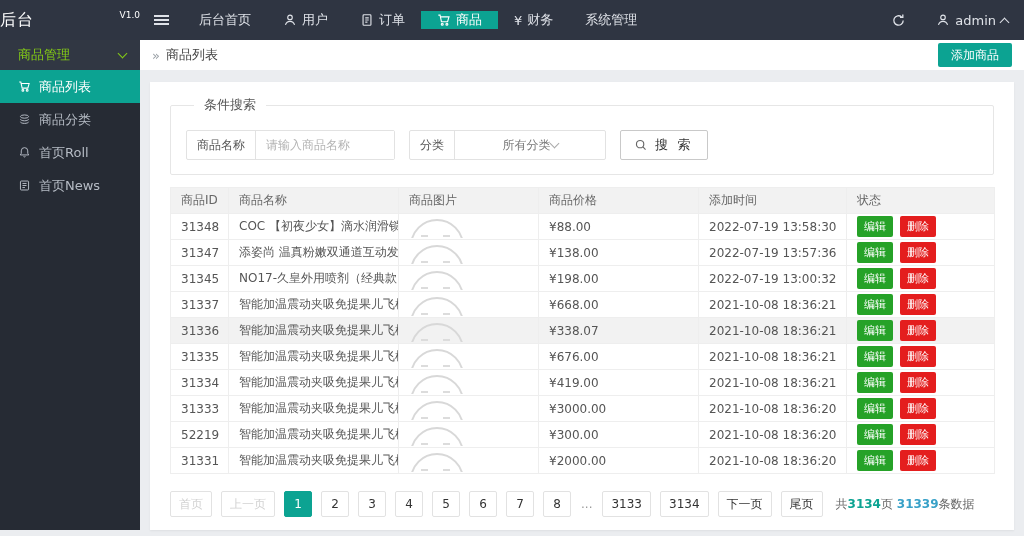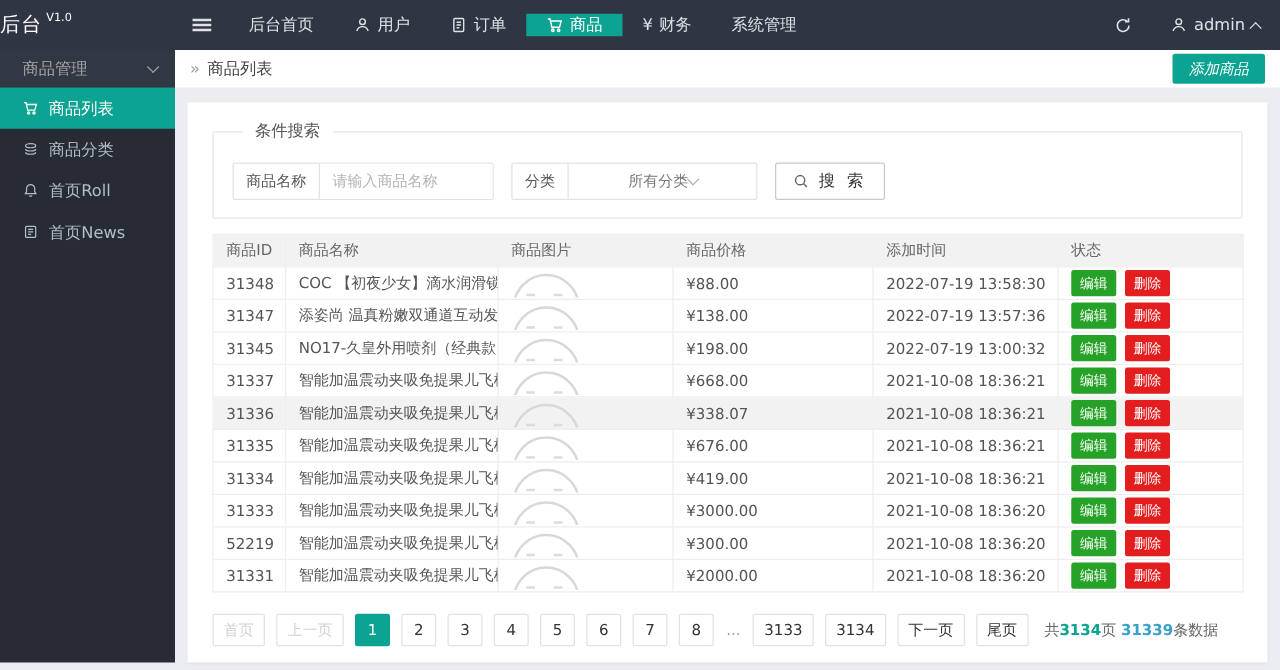--- a/index.html
+++ b/index.html
@@ -7,46 +7,46 @@
   body {
     font-family: "DejaVu Sans", "Liberation Sans", sans-serif;
     font-size: 13px;
     background: #ebedf0;
     color: #555;
   }
   svg { display: block; }
 
   
   .topbar { position: absolute; top:0; left:0; width:1024px; height:40px; background:#2f3542; display:flex; align-items:stretch; z-index:10; }
-  .logo { width:140px; display:flex; align-items:center; justify-content:flex-start; color:#fff; font-size:16px; letter-spacing:1px; }
+  .logo { width:140px; display:flex; align-items:center; justify-content:space-between; color:#fff; font-size:16px; letter-spacing:1px; }
   .logo sup { font-size:9px; margin-left:3px; position:relative; top:-5px; letter-spacing:0; }
   .tb-icon-btn { display:flex; align-items:center; padding:0 14px; color:#dfe2e8; cursor:pointer; }
   .tb-nav { display:flex; align-items:center; }
   .tb-item { display:flex; align-items:center; gap:5px; padding:0 16px; color:#dfe2e8; font-size:13px; cursor:pointer; }
   .tb-item.active { background:#0ca392; color:#fff; }
   .tb-right { margin-left:auto; display:flex; align-items:stretch; }
   .tb-user { display:flex; align-items:center; gap:5px; padding:10px 16px; color:#dfe2e8; cursor:pointer; }
   .chev { width:7px; height:7px; border-right:1.5px solid currentColor; border-bottom:1.5px solid currentColor; display:inline-block; }
   .chev.up { transform: rotate(-135deg); margin-top:4px; }
   .chev.down { transform: rotate(45deg); margin-top:-3px; }
   .hamburger span { display:block; width:15px; height:2px; background:#dfe2e8; margin:2px 0; }
 
   
   .sidebar { position:absolute; top:40px; left:0; width:140px; height:490px; background:#262b34; }
-  .side-group { height:30px; display:flex; align-items:center; justify-content:space-between; padding:0 14px 0 18px; background:#313743; color:#a3a3a3; font-size:13px; cursor:pointer; }
+  .side-group { height:30px; display:flex; align-items:center; justify-content:space-between; padding:0 14px 0 18px; background:#313743; color:#84cc16; font-size:13px; cursor:pointer; }
   .side-item { height:33px; display:flex; align-items:center; gap:8px; padding-left:18px; color:#b6bcc5; font-size:13px; cursor:pointer; }
   .side-item.active { background:#0ca392; color:#fff; }
   .side-item svg { flex:none; }
 
   
   .main { position:absolute; top:40px; left:140px; width:884px; height:496px; background:#ebedf0; }
   .breadcrumb-bar { height:30px; background:#fff; display:flex; align-items:center; padding:0 12px; }
   .crumb-sep { color:#9aa0a6; margin-right:6px; font-size:13px; }
   .crumb-label { color:#444; font-size:13px; }
-  .add-btn { margin-left:auto; background:#0ca392; color:#fff; border:none; border-radius:2px; height:24px; padding:0 13px; font-size:12px; cursor:pointer;font-style:italic; }
+  .add-btn { margin-left:auto; background:#0ca392; color:#fff; border:none; border-radius:2px; height:24px; padding:0 13px; font-size:12px; cursor:pointer; }
 
   .card { margin:12px 10px 0; background:#fff; height:448px; box-shadow:0 1px 2px rgba(0,0,0,.06); }
 
   
   fieldset.search { margin:0 20px 12px; border:1px solid #e6e6e6; border-radius:2px; padding:12px 15px 14px; position:relative; top:14px; margin-bottom:26px; }
   fieldset.search legend { padding:0 10px; margin-left:8px; color:#555; font-size:13px; }
   .search-row { display:flex; align-items:center; gap:14px; margin-top:4px; }
   .input-group { display:inline-flex; align-items:stretch; height:30px; border:1px solid #e2e2e2; border-radius:2px; background:#fff; }
   .ig-label { display:flex; align-items:center; padding:0 10px; border-right:1px solid #e2e2e2; color:#555; font-size:12px; white-space:nowrap; }
   .ig-input { border:none; outline:none; padding:0 10px; width:138px; font-size:12px; color:#333; }

